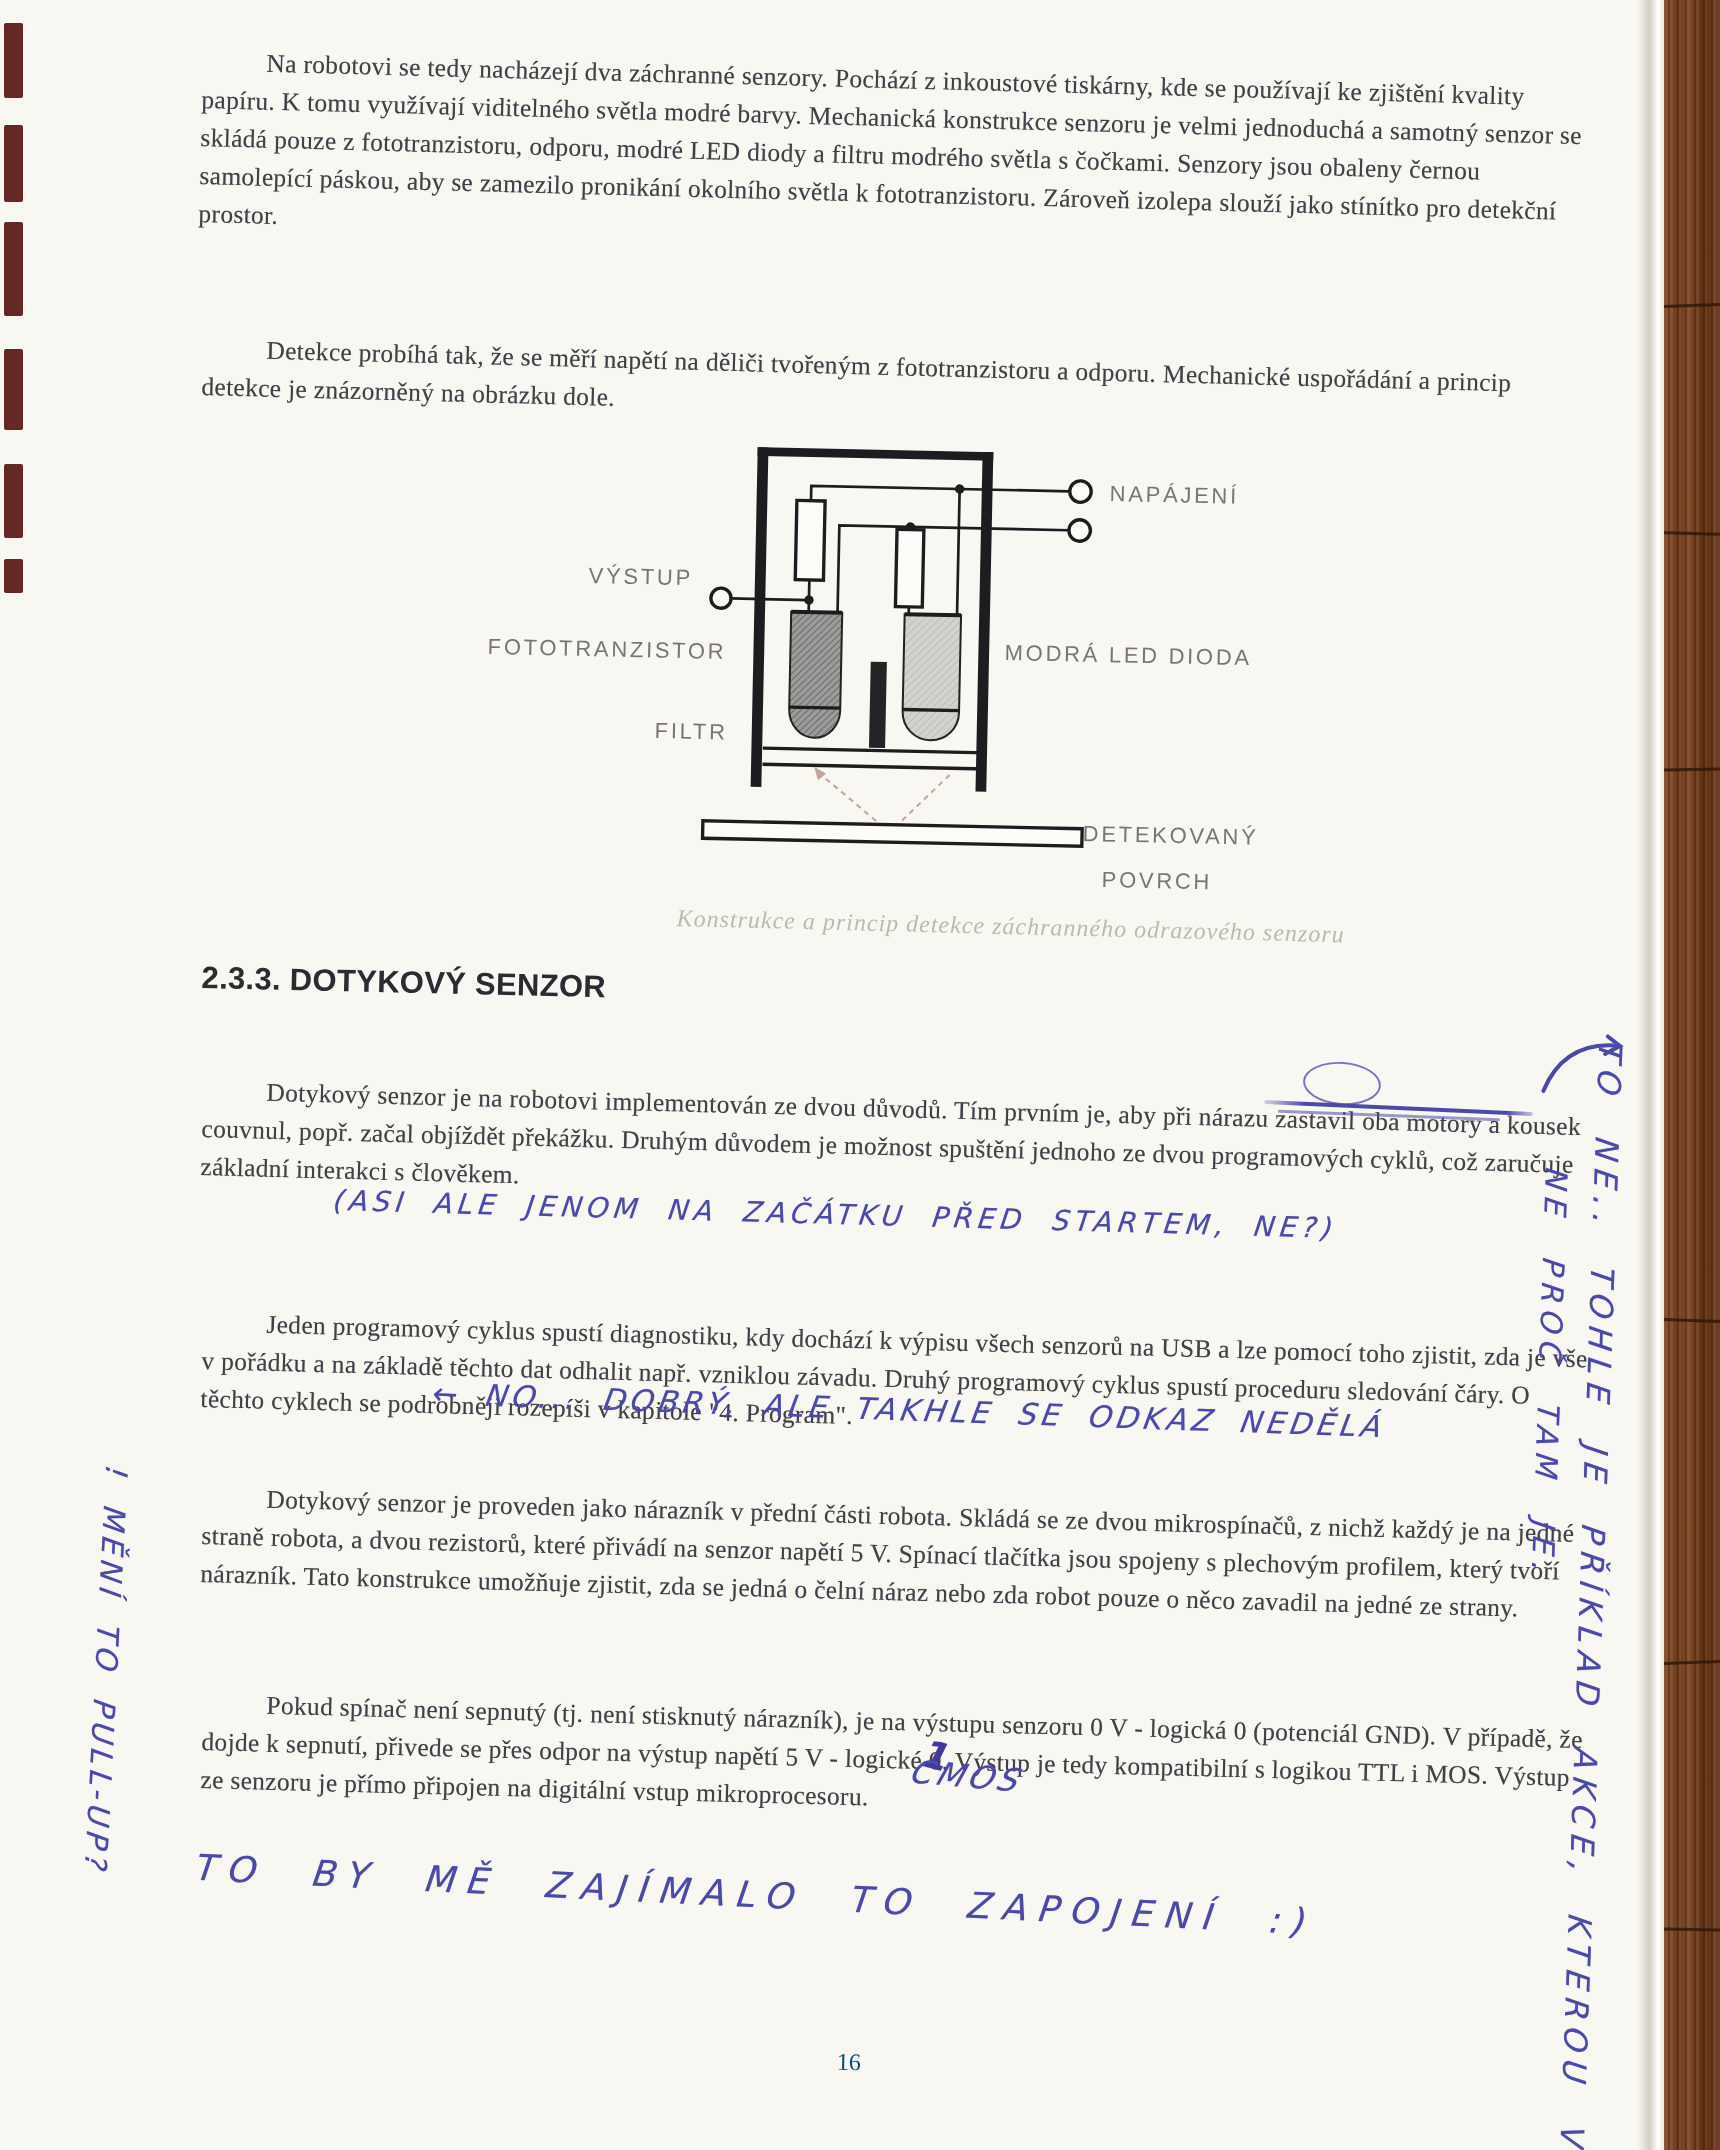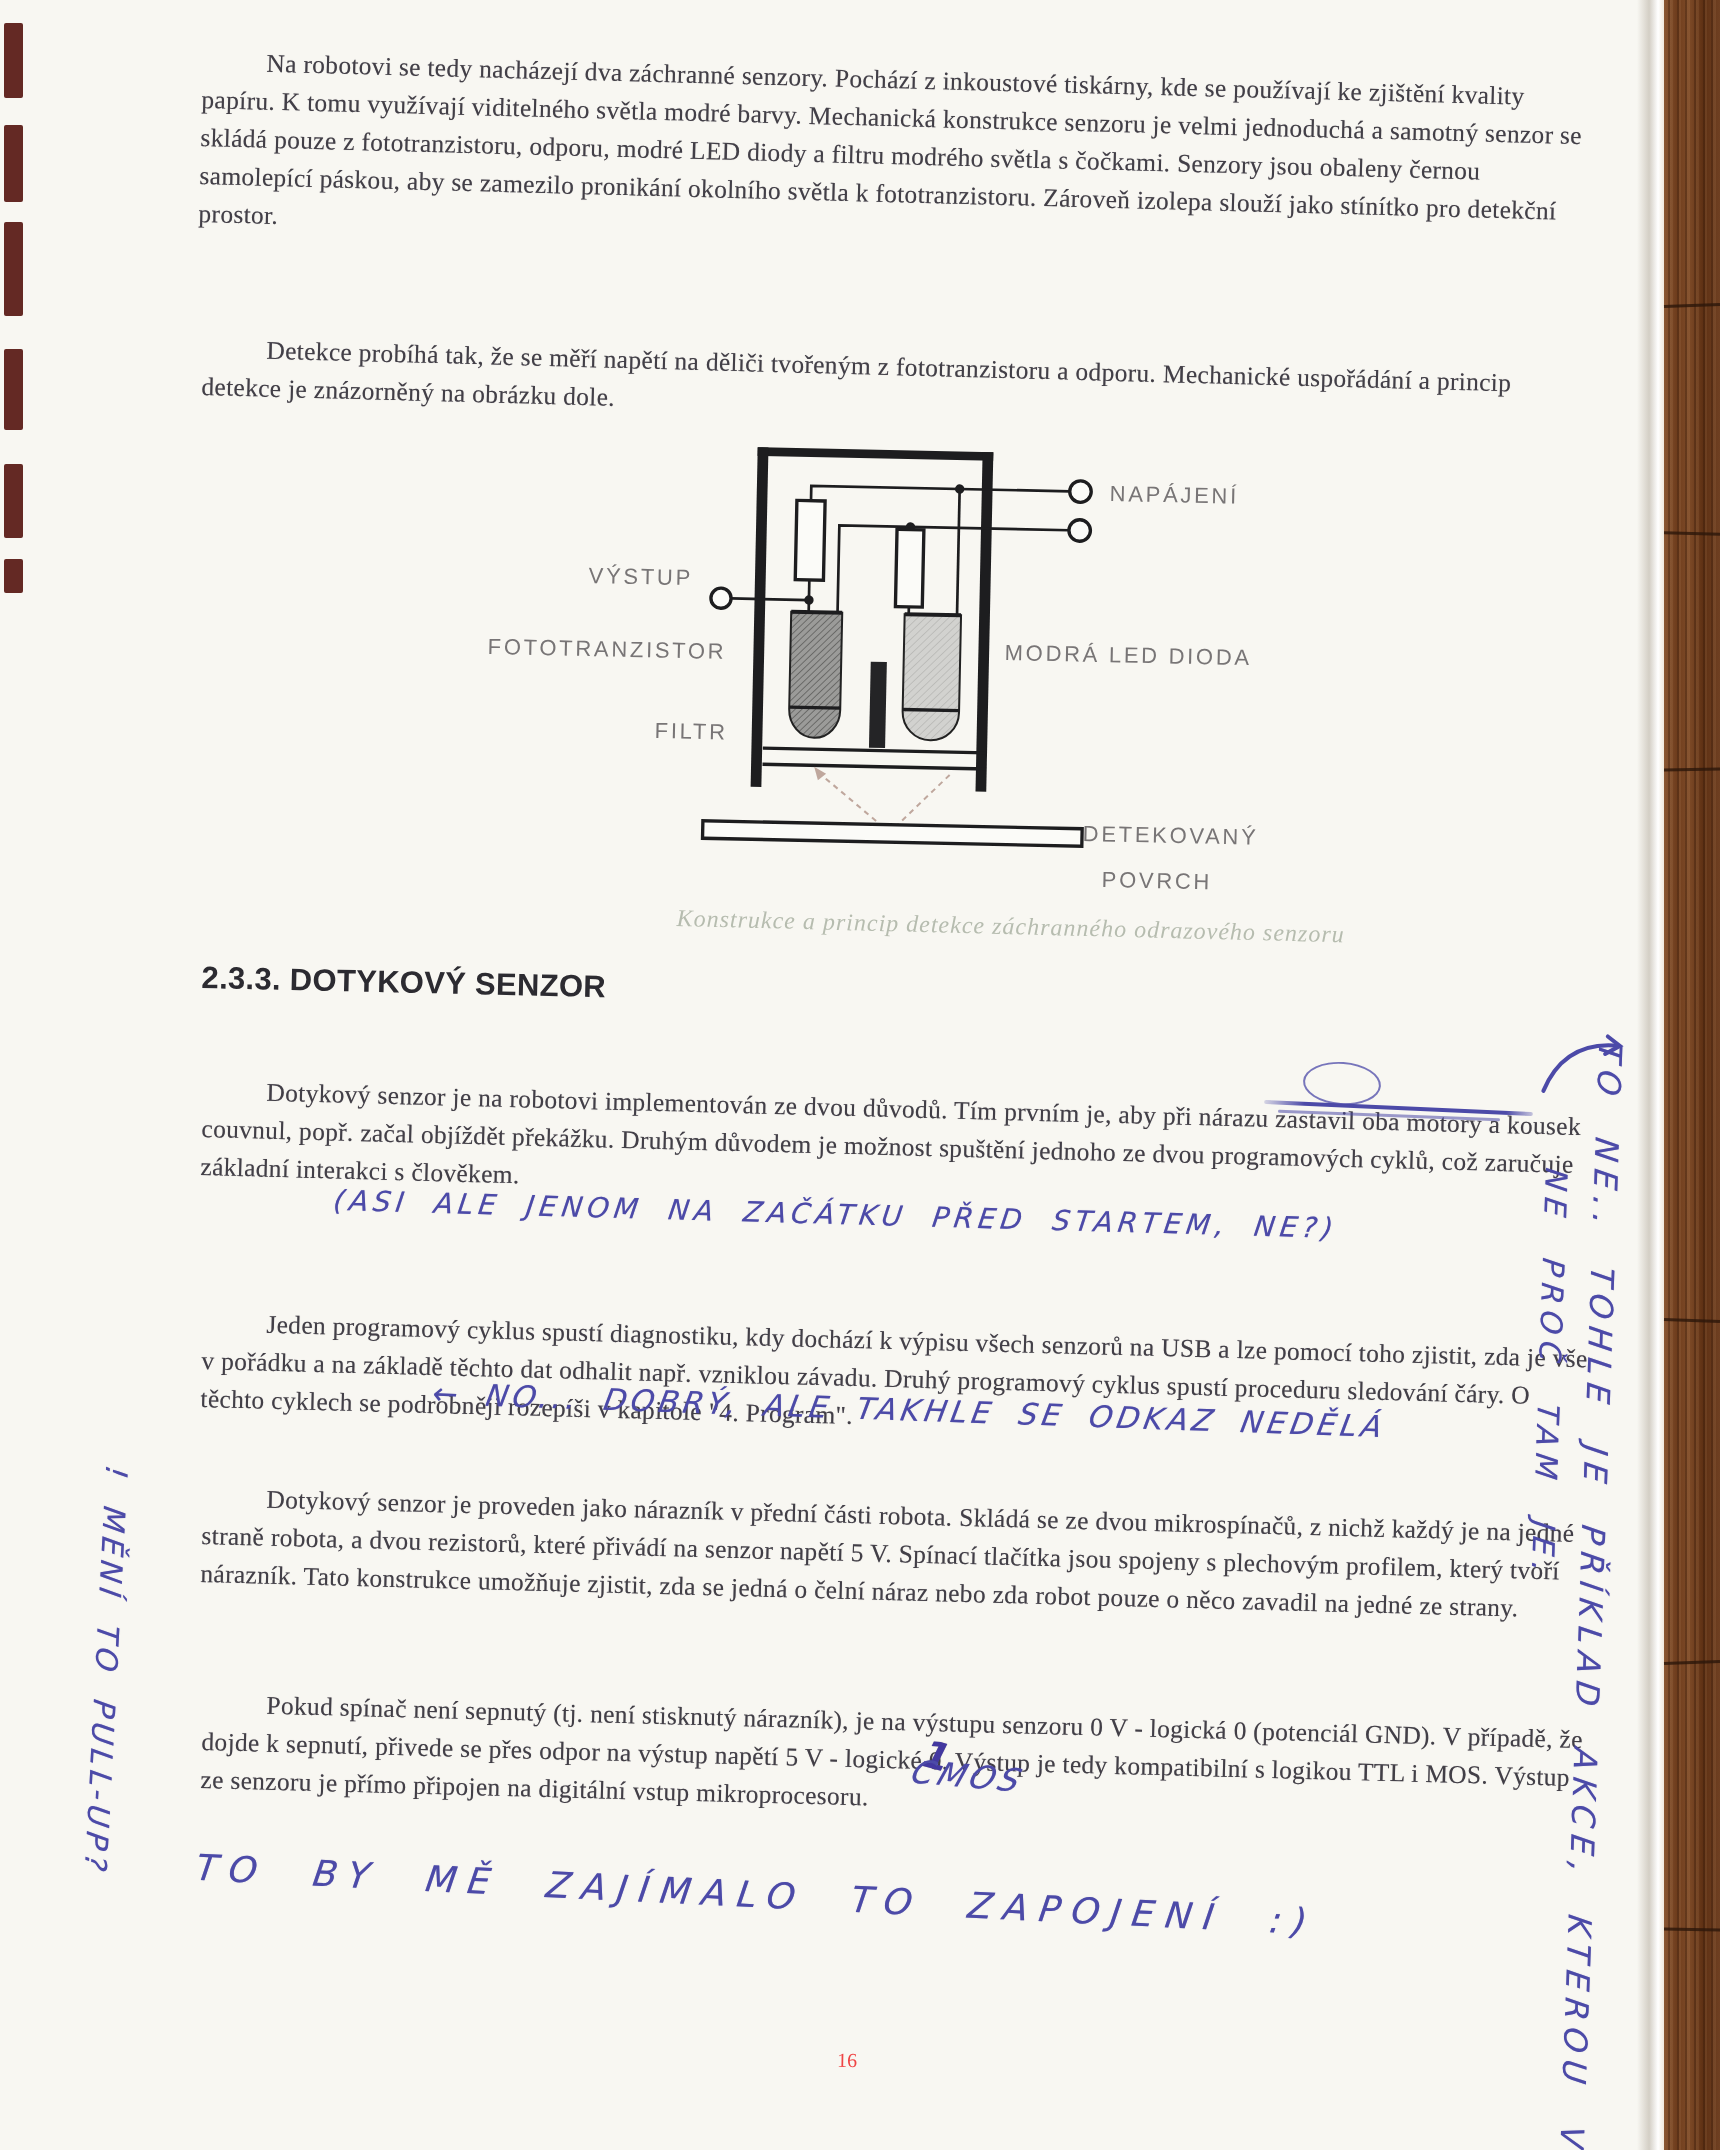--- a/index.html
+++ b/index.html
@@ -8,21 +8,21 @@
   
   .print{position:absolute;left:203px;width:1387px;font-size:25.5px;line-height:38px;
          color:#423f47;letter-spacing:0.3px;text-indent:64px;transform-origin:0 0;
          transform:rotate(1.5deg);text-shadow:0 0 0.7px rgba(70,66,76,.45);}
   .heading{position:absolute;left:202px;top:960px;font-family:"Liberation Sans",sans-serif;
          font-weight:700;font-size:31px;color:#2c2b31;letter-spacing:0.3px;
          transform:rotate(1.3deg);transform-origin:0 0;}
   .caption{position:absolute;left:677px;top:905px;width:901px;font-style:italic;
          font-size:24px;color:#a6ae9f;letter-spacing:1px;transform:rotate(1.4deg);
          transform-origin:0 0;opacity:.8;}
-  .pagenum{position:absolute;left:837px;top:2049px;font-size:20px;color:#ef4444;
+  .pagenum{position:absolute;left:837px;top:2049px;font-size:24px;color:#0c4a6e;
          transform:rotate(1deg);}
   
   .fig{position:absolute;left:672px;top:436px;width:470px;height:423px;
        transform:rotate(1.2deg);transform-origin:0 0;}
   .figlabel{position:absolute;font-family:"Liberation Sans",sans-serif;font-size:22px;
        color:#787576;letter-spacing:2.7px;transform:rotate(1.2deg);transform-origin:0 0;
        white-space:nowrap;}
   
   .ink{position:absolute;font-family:"DejaVu Sans",sans-serif;font-style:italic;
        color:#4c4aa8;white-space:nowrap;transform-origin:0 0;

